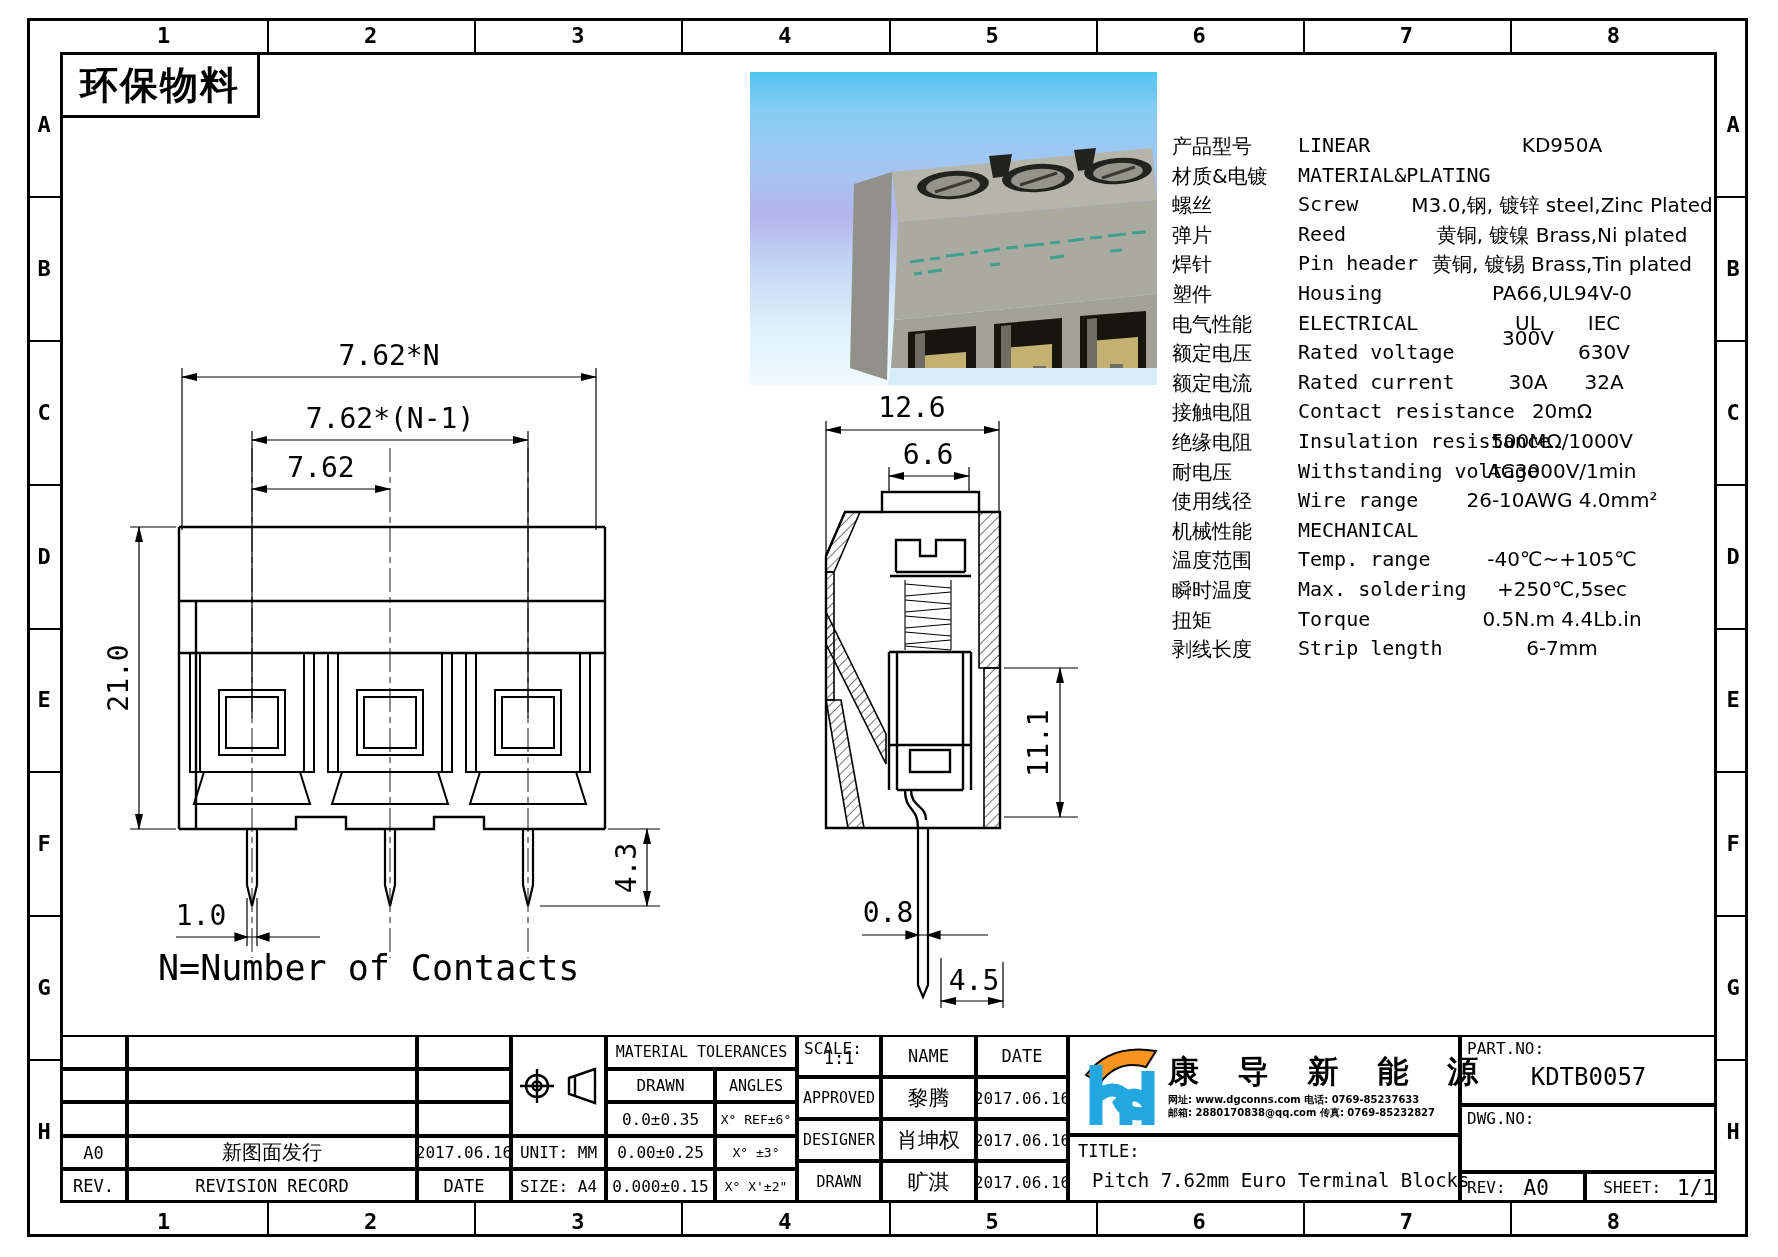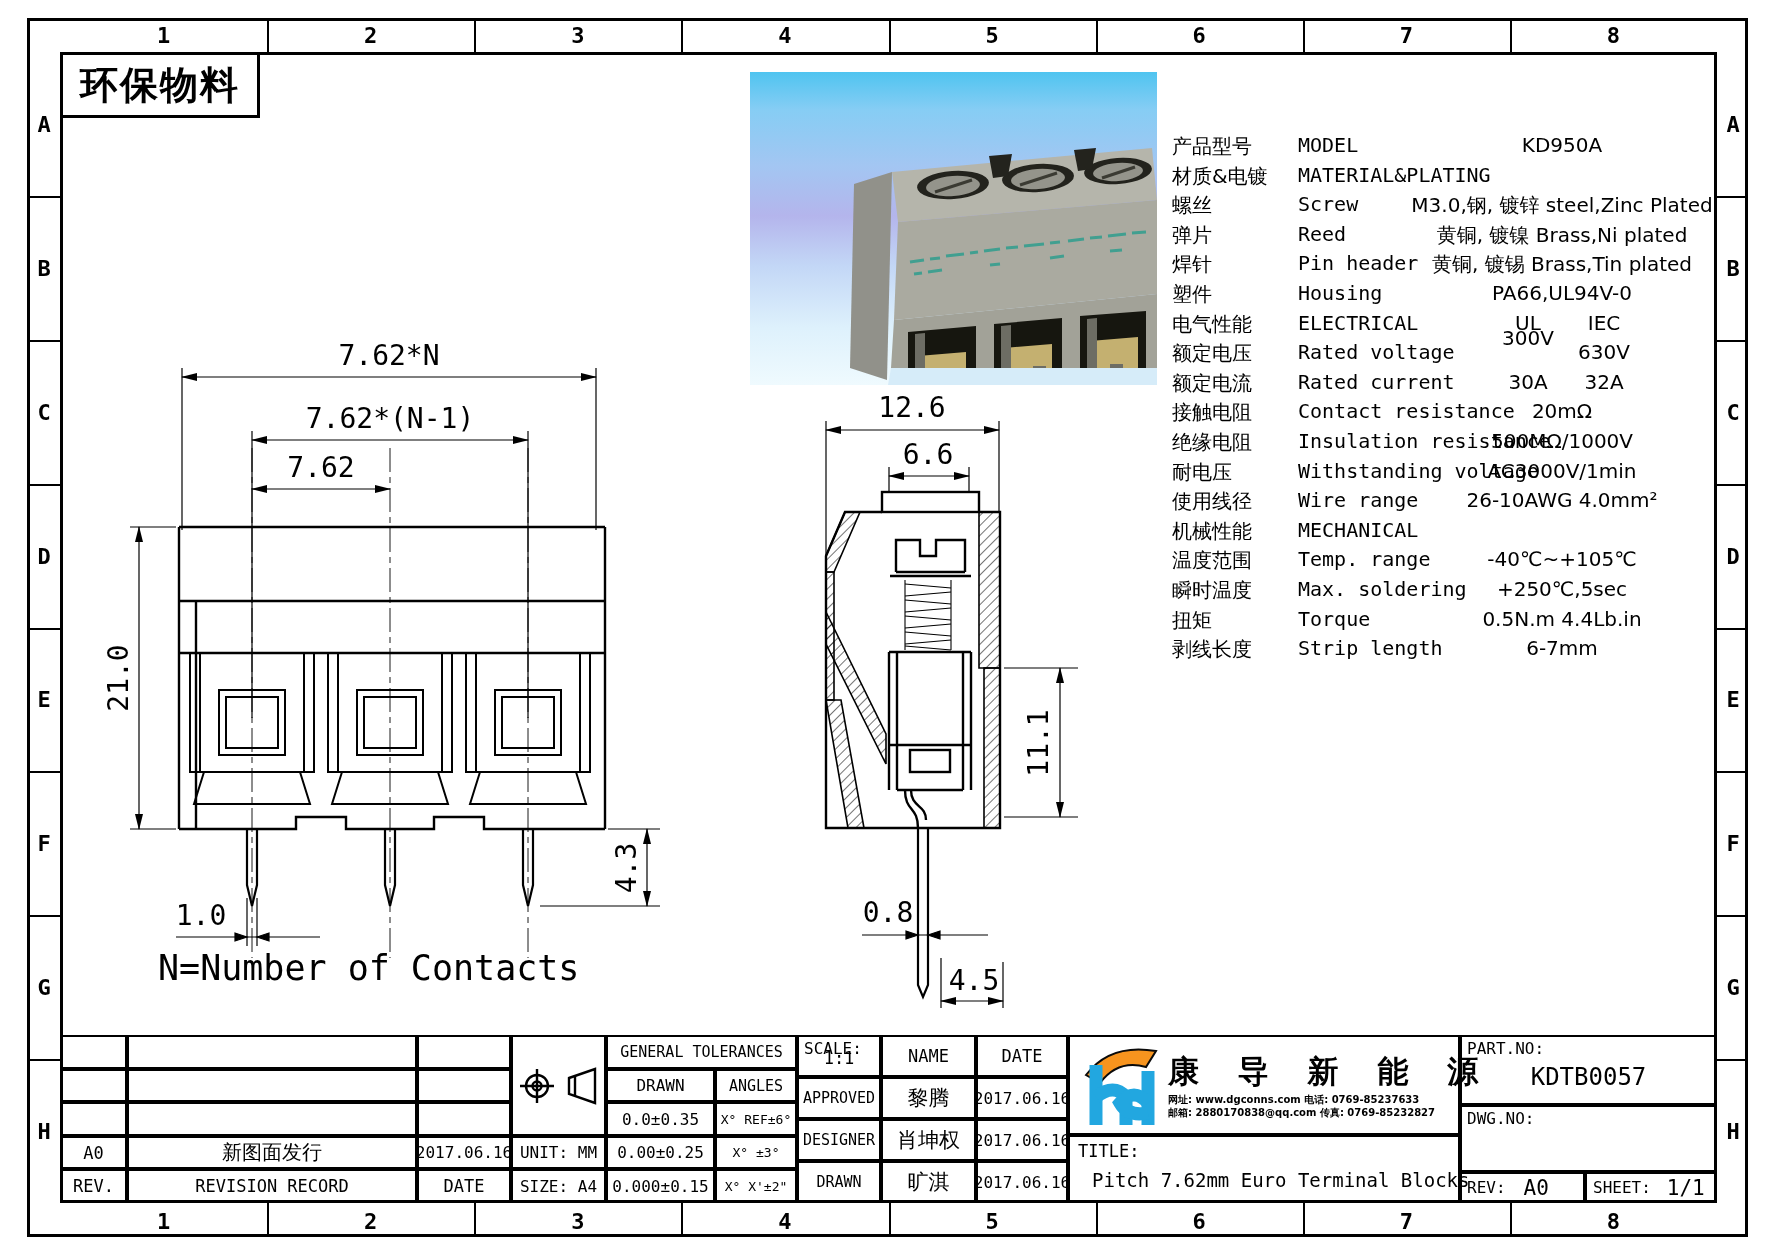--- a/index.html
+++ b/index.html
@@ -332,21 +332,21 @@
           <rect x="283" y="294" width="13" height="19"></rect>
           <rect x="360" y="292" width="13" height="21"></rect>
         </g>
         <polygon points="141,296 407,296 407,313 138,313" fill="#d6ecf9"></polygon>
       </g>
     </svg>
   </div>
 
   <div id="specLayer">
       <span class="spec-cn" style="left:1172px;top:133px">产品型号</span>
-      <span class="spec-en" style="left:1298px;top:133px">MODEL</span>
+      <span class="spec-en" style="left:1298px;top:133px">LINEAR</span>
       <span class="spec-v" style="left:1562px;top:133px">KD950A</span>
       <span class="spec-cn" style="left:1172px;top:163px">材质&amp;电镀</span>
       <span class="spec-en" style="left:1298px;top:163px">MATERIAL&amp;PLATING</span>
       <span class="spec-cn" style="left:1172px;top:192px">螺丝</span>
       <span class="spec-en" style="left:1298px;top:192px">Screw</span>
       <span class="spec-v" style="left:1562px;top:192px">M3.0,钢, 镀锌 steel,Zinc Plated</span>
       <span class="spec-cn" style="left:1172px;top:222px">弹片</span>
       <span class="spec-en" style="left:1298px;top:222px">Reed</span>
       <span class="spec-v" style="left:1562px;top:222px">黄铜, 镀镍 Brass,Ni plated</span>
       <span class="spec-cn" style="left:1172px;top:251px">焊针</span>
@@ -421,21 +421,21 @@
           <line x1="3" y1="21" x2="37" y2="21"></line>
             <line x1="20" y1="4" x2="20" y2="38"></line>
           <polygon points="52,13 78,4 78,38 52,29"></polygon>
             <line x1="58" y1="11" x2="58" y2="31"></line>
         </g>
       </svg>
     </div>
     <div class="cell" style="left:511px;top:1136px;width:95px;height:33px;font-size:16px">UNIT: MM</div>
     <div class="cell" style="left:511px;top:1169px;width:95px;height:34px;font-size:16px">SIZE: A4</div>
 
-    <div class="cell" style="left:606px;top:1035px;width:191px;height:34px;font-size:15px">GENERAL TOLERANCES</div>
+    <div class="cell" style="left:606px;top:1035px;width:191px;height:34px;font-size:15px">MATERIAL TOLERANCES</div>
     <div class="cell" style="left:606px;top:1069px;width:109px;height:33px;font-size:16px">DRAWN</div>
     <div class="cell" style="left:715px;top:1069px;width:82px;height:33px;font-size:15px">ANGLES</div>
     <div class="cell" style="left:606px;top:1102px;width:109px;height:34px;font-size:16px">0.0±0.35</div>
     <div class="cell" style="left:715px;top:1102px;width:82px;height:34px;font-size:13px">X° REF±6°</div>
     <div class="cell" style="left:606px;top:1136px;width:109px;height:33px;font-size:16px">0.00±0.25</div>
     <div class="cell" style="left:715px;top:1136px;width:82px;height:33px;font-size:13px">X° ±3°</div>
     <div class="cell" style="left:606px;top:1169px;width:109px;height:34px;font-size:16px">0.000±0.15</div>
     <div class="cell" style="left:715px;top:1169px;width:82px;height:34px;font-size:13px">X° X'±2"</div>
 
     <div class="cell" style="left:797px;top:1035px;width:84px;height:42px">
@@ -480,19 +480,19 @@
       <span class="corner">PART.NO:</span>
       <span style="font-size:24px;margin-top:14px">KDTB0057</span>
     </div>
     <div class="cell" style="left:1460px;top:1105px;width:257px;height:67px">
       <span class="corner">DWG.NO:</span>
     </div>
     <div class="cell" style="left:1460px;top:1172px;width:125px;height:31px;justify-content:flex-start;padding-left:5px">
       <span style="font-size:16px">REV:</span>
       <span style="font-size:21px;margin-left:18px">A0</span>
     </div>
-    <div class="cell" style="left:1585px;top:1172px;width:132px;height:31px;justify-content:flex-start;padding-left:6px">
+    <div class="cell" style="left:1585px;top:1172px;width:132px;height:31px;justify-content:flex-end;padding-left:6px">
       <span style="font-size:16px">SHEET:</span>
       <span style="font-size:21px;margin-left:16px">1/1</span>
     </div>
   </div>
 
 </div>
 
 </body></html>

